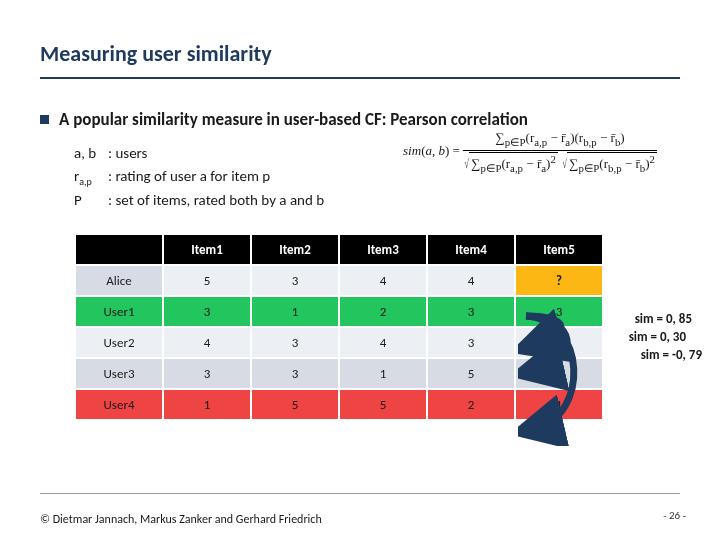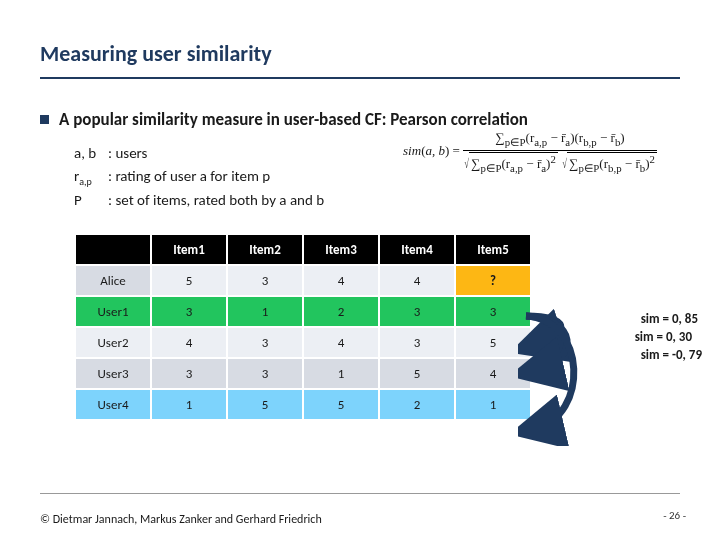--- a/index.html
+++ b/index.html
@@ -96,21 +96,21 @@
   }
   .rbar sub { font-size: 9px; font-style: normal; }
   table {
     border-collapse: collapse;
     margin: 22px 0 0 34px;
     font-size: 13px;
   }
   th, td {
     border: 2px solid #fff;
     padding: 7px 0;
-    width: 76px;
+    width: 88px;
     text-align: center;
   }
   thead th {
     background: #000;
     color: #fff;
     font-weight: bold;
   }
   thead th:first-child { background: #000; }
   tbody th {
     background: #d7dbe3;
@@ -121,31 +121,31 @@
   tbody tr:nth-child(even) td,
   tbody tr:nth-child(even) th { background: #d7dbe3; }
   tbody tr:nth-child(odd) td,
   tbody tr:nth-child(odd) th { background: #eceff4; }
   tbody tr.alice th { background: #d7dbe3; }
   tbody tr.alice td { background: #eceff4; }
   tbody tr.alice td.q { background: #fdb714; font-weight: bold; }
   tbody tr.u1 th, tbody tr.u1 td { background: #22c55e; }
   tbody tr.u2 th, tbody tr.u2 td { background: #eceff4; }
   tbody tr.u3 th, tbody tr.u3 td { background: #d7dbe3; }
-  tbody tr.u4 th, tbody tr.u4 td { background: #7dd3fc; }
+  tbody tr.u4 th, tbody tr.u4 td { background: #ef4444; }
   .sim-box {
     position: absolute;
     right: 18px;
     top: 310px;
     font-size: 13px;
     font-weight: bold;
     line-height: 1.4;
   }
   .sim-box div:nth-child(2){ margin-left: -6px; }
-  .sim-box div:nth-child(3){ margin-left: 0; }
+  .sim-box div:nth-child(3){ margin-left: 6px; }
   .arrow-svg {
     position: absolute;
     left: 518px;
     top: 306px;
     width: 70px;
     height: 140px;
     pointer-events: none;
   }
   .footer {
     position: absolute;

